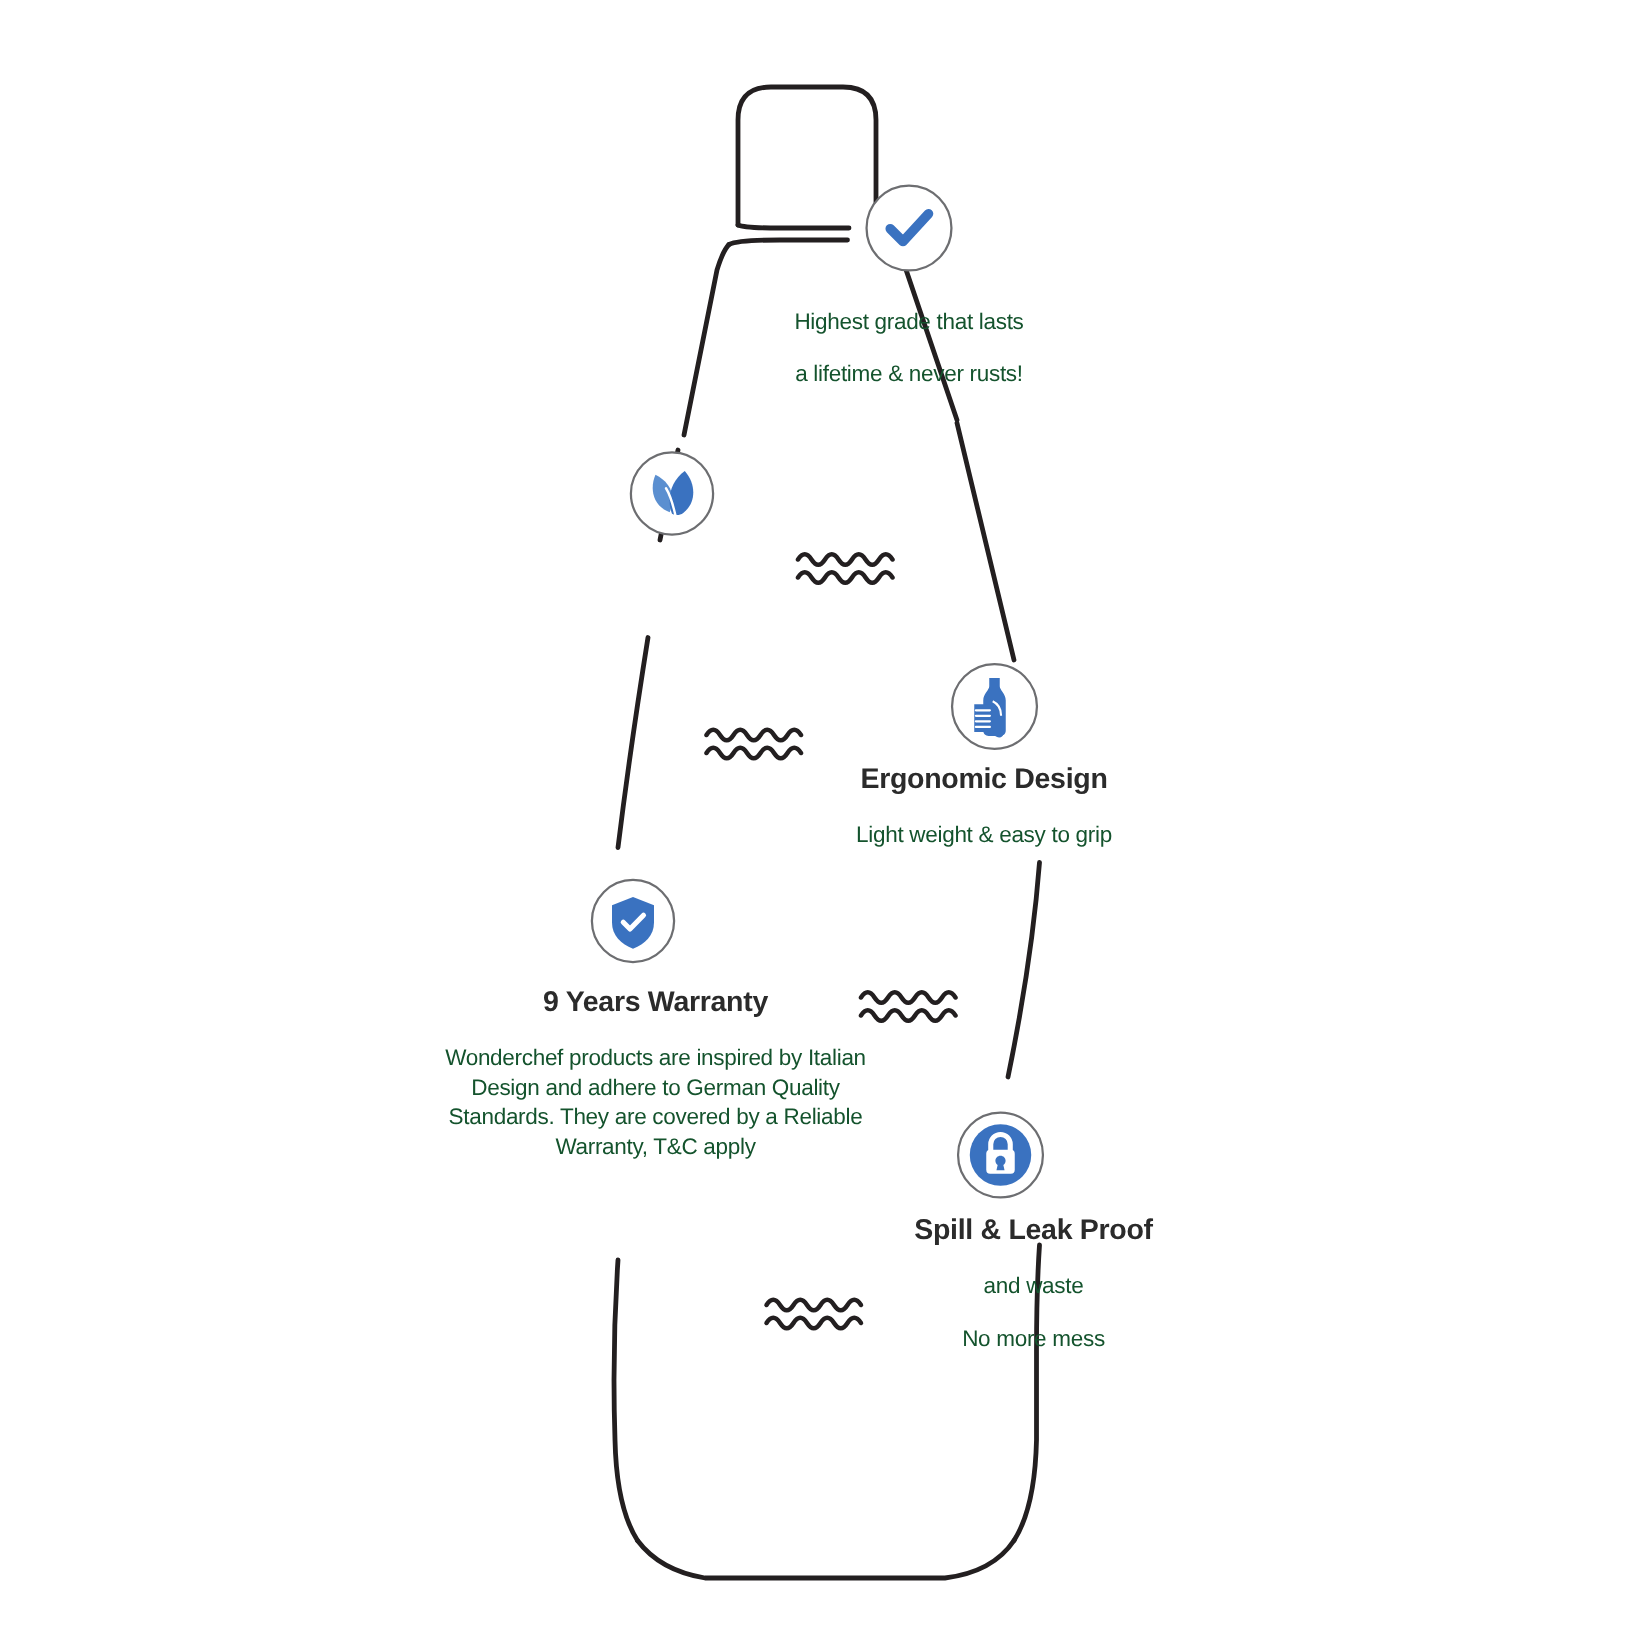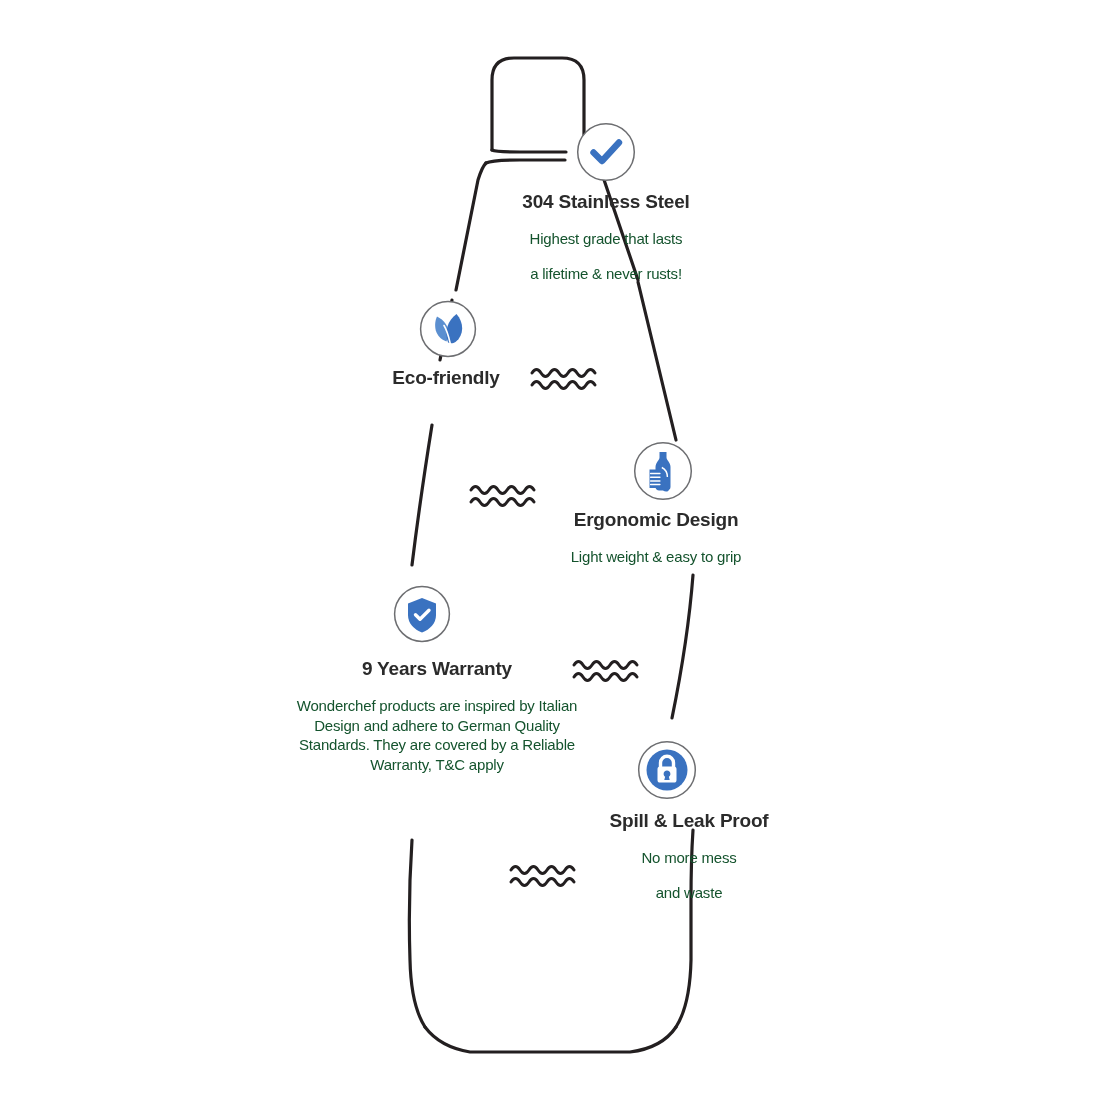--- a/index.html
+++ b/index.html
@@ -95,39 +95,37 @@
     </g>
   </svg>
 
   <div class="icon-badge" style="left:576px; top:122px; width:60px; height:60px;">
     <svg width="60" height="60" viewBox="0 0 60 60" xmlns="http://www.w3.org/2000/svg">
       <circle cx="30" cy="30" r="28.3" fill="#ffffff" stroke="#6d6e71" stroke-width="1.5"></circle>
       <path d="M17.5 30.5 L26 39 L43 20.5" fill="none" stroke="#3a72c0" stroke-width="6.4" stroke-linecap="round" stroke-linejoin="round"></path>
     </svg>
   </div>
   <div class="feature" style="left:406px; top:190px; width:400px;">
-    <div class="feature-title">304 Stainless Steel</div>
     <div class="feature-desc">
       <span>Highest grade that lasts</span>
     </div>
     <div class="feature-desc">
       <span>a lifetime &amp; never rusts!</span>
     </div>
   </div>
 
   <div class="icon-badge" style="left:419px; top:300px; width:58px; height:58px;">
     <svg width="58" height="58" viewBox="0 0 58 58" xmlns="http://www.w3.org/2000/svg">
       <circle cx="29" cy="29" r="27.4" fill="#ffffff" stroke="#6d6e71" stroke-width="1.5"></circle>
       <path d="M27.5 41.5 C15 37 14.5 24 18 16.5 C25 20 30 26 29.5 35 Z" fill="#5b8fd0"></path>
       <path d="M29 42.5 C25 32 28.5 20.5 37.5 14 C45 22.5 45.5 35 36.5 42 C34 43.8 31 43.6 29 42.5 Z" fill="#3a72c0"></path>
       <path d="M31.5 44.5 C30 38 28.5 31 25 25.5" fill="none" stroke="#ffffff" stroke-width="1.6" stroke-linecap="round"></path>
     </svg>
   </div>
   <div class="feature" style="left:248px; top:366px; width:396px;">
-    <div class="feature-title">Eco-friendly</div>
   </div>
   <div class="wave" style="left:530px; top:364px;">
     <svg width="72" height="30" viewBox="0 0 72 30" xmlns="http://www.w3.org/2000/svg">
       <g fill="none" stroke="#231f20" stroke-width="3" stroke-linecap="round">
         <path d="M2 9 q4.5 -7 9 0 t9 0 t9 0 t9 0 t9 0 t9 0 t9 0"></path>
         <path d="M2 21 q4.5 -7 9 0 t9 0 t9 0 t9 0 t9 0 t9 0 t9 0"></path>
       </g>
     </svg>
   </div>
 
@@ -192,25 +190,25 @@
       <circle cx="30" cy="30" r="20.5" fill="#3a72c0"></circle>
       <path d="M23.5 27 v-4.2 c0 -3.6 2.9 -6.5 6.5 -6.5 c3.6 0 6.5 2.9 6.5 6.5 V27" fill="none" stroke="#ffffff" stroke-width="3.4" stroke-linecap="round"></path>
       <rect x="20.5" y="26.5" width="19" height="16" rx="2.6" fill="#ffffff"></rect>
       <path d="M30 30.5 c1.9 0 3.4 1.5 3.4 3.4 c0 1.2 -0.6 2.2 -1.5 2.8 l0.8 3.4 h-5.4
                l0.8 -3.4 c-0.9 -0.6 -1.5 -1.6 -1.5 -2.8 c0 -1.9 1.5 -3.4 3.4 -3.4 Z" fill="#3a72c0"></path>
     </svg>
   </div>
   <div class="feature" style="left:489px; top:809px; width:400px;">
     <div class="feature-title">Spill &amp; Leak Proof</div>
     <div class="feature-desc">
+      <span>and waste</span>
+    </div>
+    <div class="feature-desc">
       <span>No more mess</span>
     </div>
-    <div class="feature-desc">
-      <span>and waste</span>
-    </div>
   </div>
   <div class="wave" style="left:509px; top:861px;">
     <svg width="72" height="30" viewBox="0 0 72 30" xmlns="http://www.w3.org/2000/svg">
       <g fill="none" stroke="#231f20" stroke-width="3" stroke-linecap="round">
         <path d="M2 9 q4.5 -7 9 0 t9 0 t9 0 t9 0 t9 0 t9 0 t9 0"></path>
         <path d="M2 21 q4.5 -7 9 0 t9 0 t9 0 t9 0 t9 0 t9 0 t9 0"></path>
       </g>
     </svg>
   </div>
 

